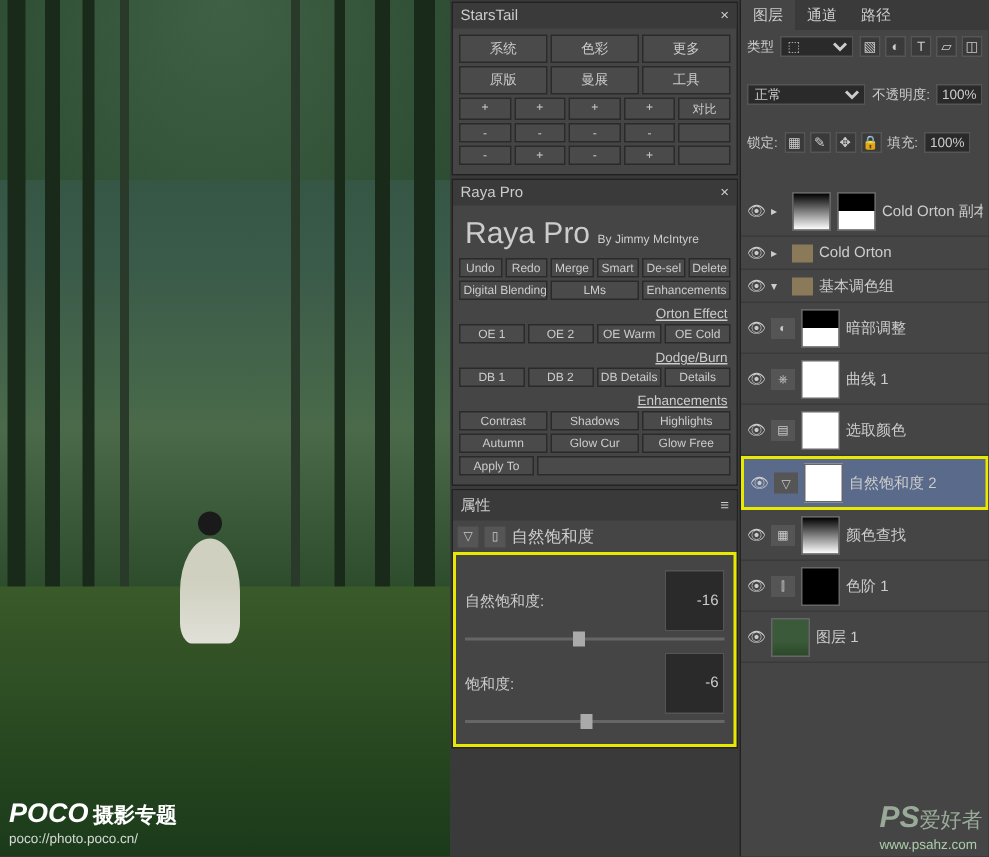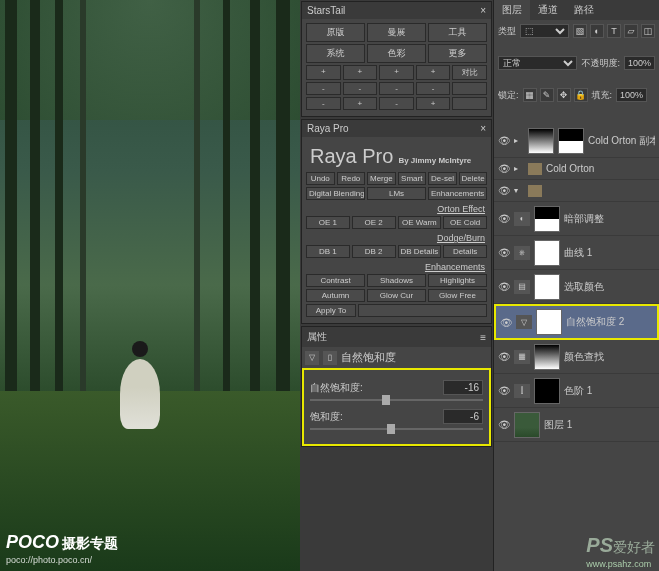--- a/index.html
+++ b/index.html
@@ -27,29 +27,29 @@
 .watermark-left .url { font-size: 9px; opacity: 0.8; }
 .panels { width: 193px; background: #3a3a3a; display: flex; flex-direction: column; }
 .panel { background: #454545; margin: 1px; border: 1px solid #222; }
 .panel-header { display: flex; justify-content: space-between; align-items: center; padding: 3px 5px; background: #3a3a3a; font-size: 10px; }
 .panel-header .close { cursor: pointer; }
 .panel-body { padding: 4px; }
 .btn-row { display: flex; gap: 2px; margin-bottom: 2px; }
 .btn { flex: 1; background: #4a4a4a; border: 1px solid #2a2a2a; color: #ccc; font-size: 9px; padding: 2px 3px; text-align: center; cursor: pointer; min-width: 0; white-space: nowrap; overflow: hidden; }
 .btn.sm { font-size: 8px; padding: 1px 2px; }
 .raya-title { font-family: Georgia, serif; font-size: 20px; text-align: left; padding: 4px; }
-.raya-title .by { font-size: 8px; font-family: Arial; font-weight: bold; }
+.raya-title .by { font-size: 8px; font-family: Arial; }
 .section-label { text-align: right; font-size: 9px; padding: 2px; text-decoration: underline; }
 .prop-panel { border-top: 1px solid #222; }
 .prop-body { border: 2px solid #e8e800; padding: 6px; }
 .prop-title { display: flex; align-items: center; gap: 4px; padding: 3px; }
 .prop-title .icon { width: 14px; height: 14px; background: #555; display: inline-flex; align-items: center; justify-content: center; font-size: 8px; }
 .slider-row { display: flex; align-items: center; justify-content: space-between; margin: 4px 0; }
 .slider-row .label { font-size: 10px; }
-.slider-row .value { background: #2a2a2a; border: 1px solid #555; width: 40px; text-align: right; padding: 1px 3px; font-size: 10px; }
+.slider-row .value { background: #2a2a2a; border: 1px solid #555; width: 40px; text-align: right; padding: 14px 3px; font-size: 10px; }
 .slider-track { height: 2px; background: #666; margin: 4px 0 8px; position: relative; }
 .slider-thumb { position: absolute; width: 8px; height: 10px; background: #aaa; top: -4px; transform: translateX(-50%); }
 .layers-panel { width: 166px; background: #454545; border-left: 1px solid #222; display: flex; flex-direction: column; }
 .layers-tabs { display: flex; background: #3a3a3a; font-size: 10px; }
 .layers-tabs .tab { padding: 3px 8px; cursor: pointer; }
 .layers-tabs .tab.active { background: #454545; }
 .layers-controls { padding: 4px; font-size: 9px; }
 .layers-controls .row { display: flex; align-items: center; gap: 4px; margin-bottom: 18px; }
 .layers-controls select { background: #2a2a2a; color: #ccc; border: 1px solid #555; font-size: 9px; flex: 1; }
 .layers-controls .opval { background: #2a2a2a; border: 1px solid #555; padding: 1px 3px; }
@@ -103,28 +103,28 @@
   </div>
 
   <div class="panels">
     <div class="panel">
       <div class="panel-header">
         <span>StarsTail</span>
         <span class="close">×</span>
       </div>
       <div class="panel-body">
         <div class="btn-row">
+          <div class="btn">系统</div>
+          <div class="btn">色彩</div>
+          <div class="btn">更多</div>
+        </div>
+        <div class="btn-row">
           <div class="btn">原版</div>
           <div class="btn">曼展</div>
           <div class="btn">工具</div>
-        </div>
-        <div class="btn-row">
-          <div class="btn">系统</div>
-          <div class="btn">色彩</div>
-          <div class="btn">更多</div>
         </div>
         <div class="btn-row">
             <div class="btn sm">+</div>
             <div class="btn sm">+</div>
             <div class="btn sm">+</div>
             <div class="btn sm">+</div>
             <div class="btn sm">对比</div>
           </div>
         <div class="btn-row">
             <div class="btn sm">-</div>
@@ -272,20 +272,21 @@
       <div class="layer group">
         <span class="eye">👁</span>
         <span class="arrow">▸</span>
         <div class="folder"></div>
         <span class="label">Cold Orton</span>
       </div>
       <div class="layer group">
         <span class="eye">👁</span>
         <span class="arrow">▾</span>
         <div class="folder"></div>
+        <span class="label">基本调色组</span>
       </div>
       <div class="layer">
         <span class="eye">👁</span>
         <span class="adj-icon">◐</span>
         <div class="thumb half"></div>
         <span class="label">暗部调整</span>
       </div>
       <div class="layer">
         <span class="eye">👁</span>
         <span class="adj-icon">⎈</span>

